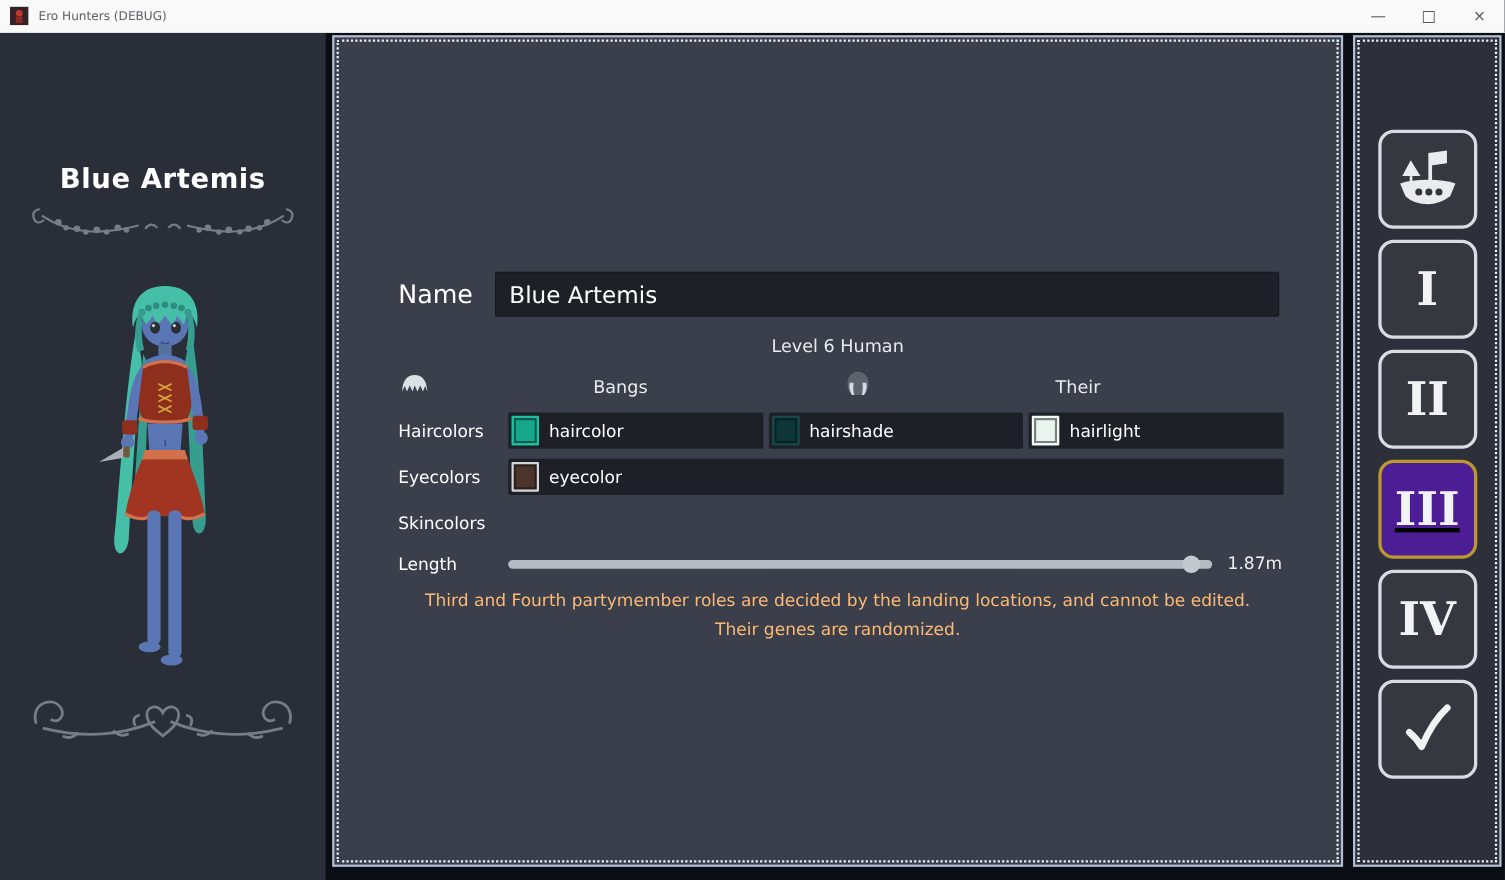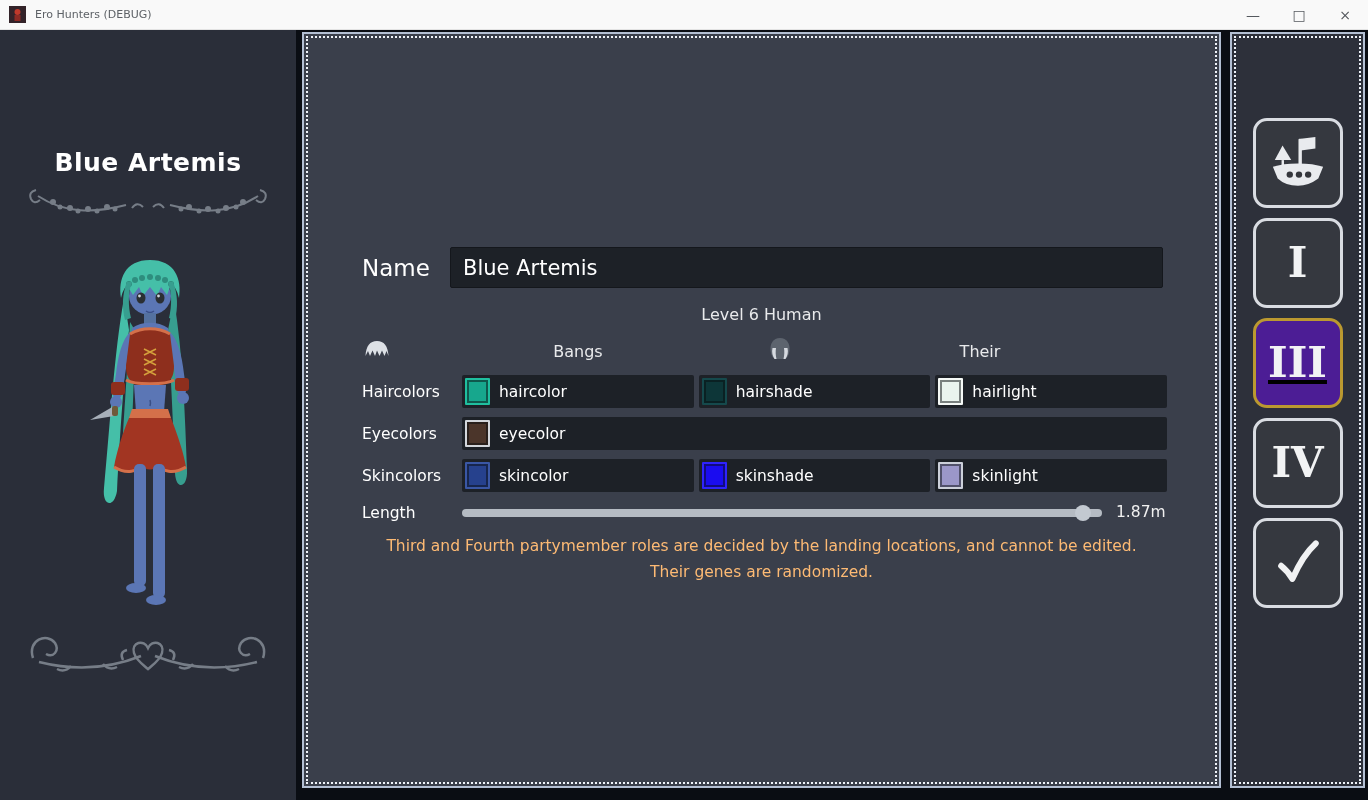--- a/index.html
+++ b/index.html
@@ -26,21 +26,21 @@
   .panel-dots{position:absolute;inset:2px;border:2px dotted #eef2f8;pointer-events:none;}
   .main-panel{left:302px;width:919px;}
   .right-panel{left:1230px;width:135px;background:#2d303a;}
 
   
   .name-label{position:absolute;left:58px;top:221px;font-size:23px;color:#ffffff;}
   .name-input{position:absolute;left:146px;top:213px;width:713px;height:41px;background:#1d2127;border:1px solid #14171c;border-radius:2px;color:#ffffff;font-size:21px;padding:0 12px;box-sizing:border-box;font-family:"DejaVu Sans",sans-serif;outline:none;}
   .level-text{position:absolute;top:271px;left:0;width:100%;text-align:center;font-size:16px;color:#e9eaec;}
 
   .hdr-bangs-icon{position:absolute;left:60px;top:306px;}
-  .hdr-bangs{position:absolute;left:194px;top:308px;width:160px;text-align:center;font-size:16px;color:#e9eaec;}
+  .hdr-bangs{position:absolute;left:180px;top:308px;width:160px;text-align:center;font-size:16px;color:#e9eaec;}
   .hdr-back-icon{position:absolute;left:464px;top:303px;}
   .hdr-back{position:absolute;left:596px;top:308px;width:160px;text-align:center;font-size:16px;color:#e9eaec;}
 
   .gene-rows{position:absolute;left:58px;top:341px;width:805px;}
   .gene-row{display:flex;align-items:center;height:33px;margin-bottom:9px;}
   .row-label{width:100px;font-size:15.5px;color:#ffffff;flex:0 0 auto;}
   .row-fields{flex:1;display:flex;gap:5px;}
   .gene-field{flex:1;height:33px;background:#1d2127;border-radius:2px;display:flex;align-items:center;min-width:0;}
   .swatch{width:25px;height:27px;margin:3px 0 3px 3px;border:2px solid #888;box-sizing:border-box;border-radius:1px;box-shadow:inset 0 0 0 2px rgba(8,12,14,.5);flex:0 0 auto;}
   .field-label{margin-left:9px;font-size:15.5px;color:#ffffff;white-space:nowrap;}
@@ -221,34 +221,20 @@
           <div class="row-label">Eyecolors</div>
           <div class="row-fields">
             <div class="gene-field">
               <span class="swatch" style="background: rgb(75, 53, 42); border-color: rgb(210, 214, 219);"></span>
               <span class="field-label">eyecolor</span>
             </div>
           </div>
         </div>
         <div class="gene-row">
           <div class="row-label">Skincolors</div>
-          <div class="row-fields">
-            <div class="gene-field">
-              <span class="swatch" style="background: rgb(38, 65, 141); border-color: rgb(58, 87, 165);"></span>
-              <span class="field-label">skincolor</span>
-            </div>
-            <div class="gene-field">
-              <span class="swatch" style="background: rgb(26, 12, 240); border-color: rgb(47, 35, 255);"></span>
-              <span class="field-label">skinshade</span>
-            </div>
-            <div class="gene-field">
-              <span class="swatch" style="background: rgb(155, 151, 201); border-color: rgb(204, 208, 218);"></span>
-              <span class="field-label">skinlight</span>
-            </div>
-          </div>
         </div>
       </div>
 
     <div class="length-label">Length</div>
     <div class="length-track">
       <div class="length-handle" style="left: calc(97% - 8px);"></div>
     </div>
     <div class="length-value">1.87m</div>
 
     <div class="note note1">Third and Fourth partymember roles are decided by the landing locations, and cannot be edited.</div>
@@ -268,20 +254,23 @@
       <path d="M4,34 Q14,30.5 30,30.5 Q46,30.5 56,34 L51,46 Q41,53.5 30,53.5 Q17,53.5 9,46 Z"></path>
     </g>
     <circle cx="21.5" cy="42" r="3.3" fill="#34363c"></circle>
     <circle cx="31" cy="42" r="3.3" fill="#34363c"></circle>
     <circle cx="40.5" cy="42" r="3.3" fill="#34363c"></circle>
   </svg>
 </div>
         <div class="nav-btn">
           <span class="numeral">I</span>
         </div>
+        <div class="nav-btn">
+          <span class="numeral">II</span>
+        </div>
         <div class="nav-btn selected">
           <span class="numeral">III</span>
         </div>
         <div class="nav-btn">
           <span class="numeral">IV</span>
         </div>
         <div class="nav-btn">
   <svg width="56" height="56" viewBox="0 0 60 60">
     <path d="M12,33 C17,37 21,42 24,47 C30,33 38,19 49,9" fill="none" stroke="#f1f2f3" stroke-width="6.5" stroke-linecap="round" stroke-linejoin="round"></path>
   </svg>

